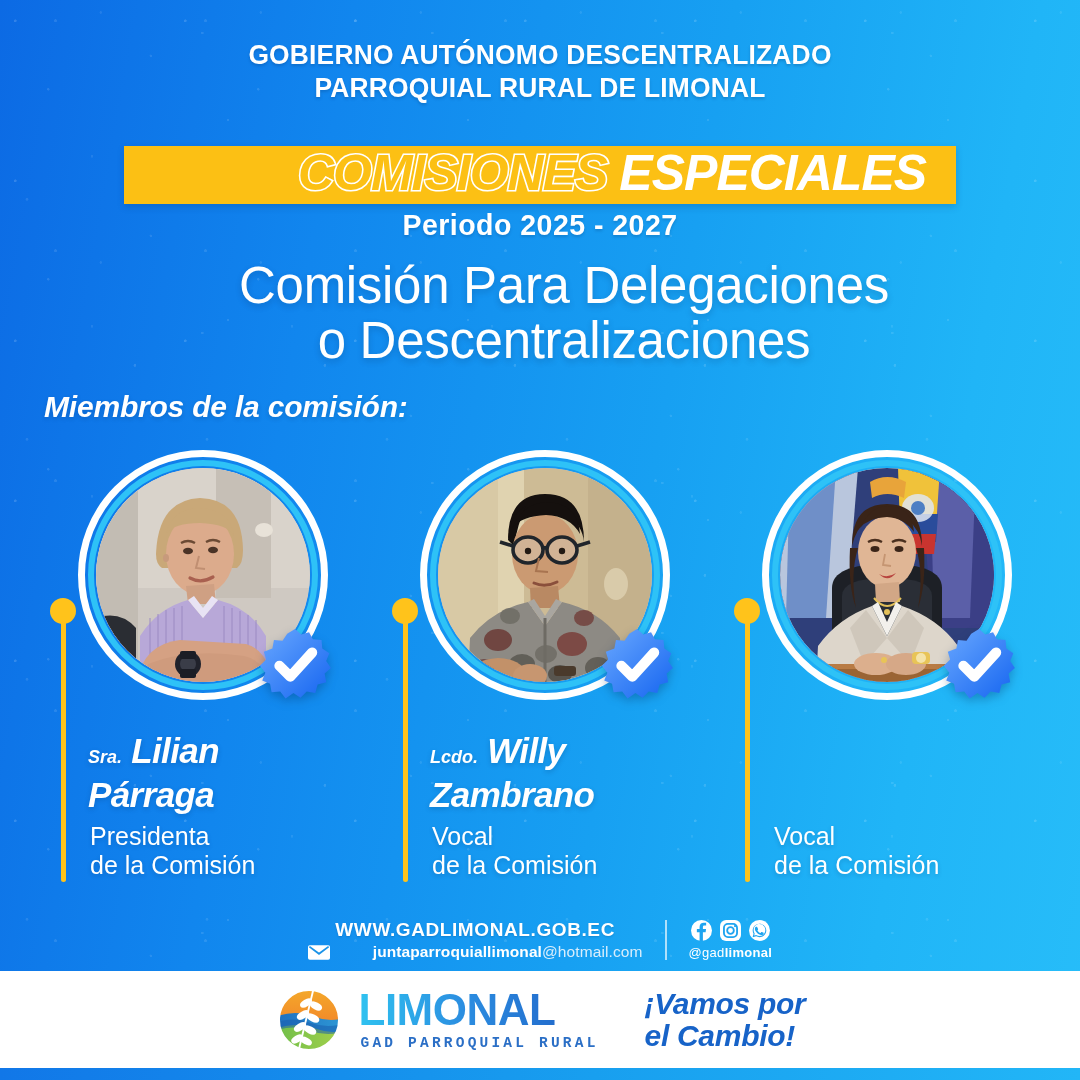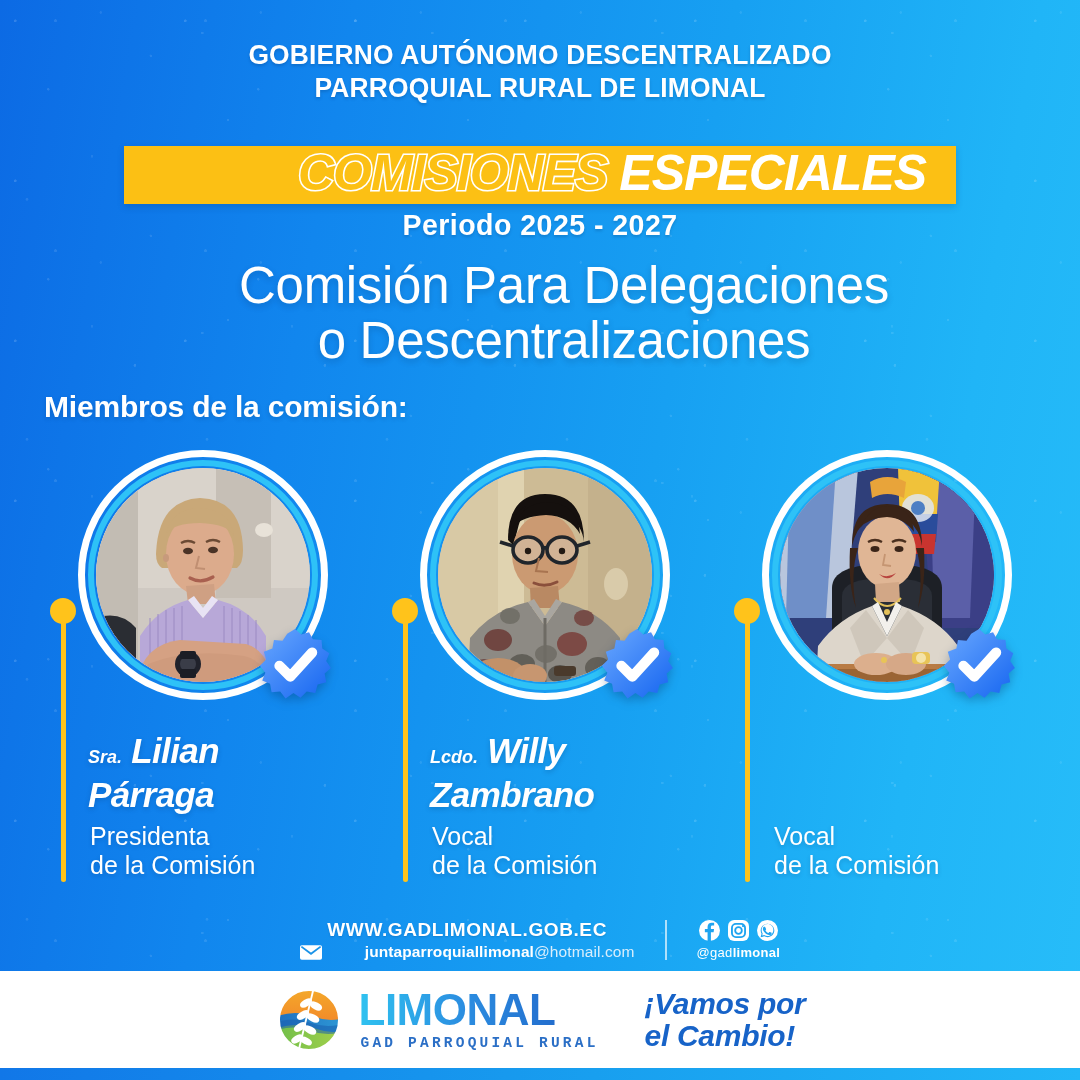--- a/index.html
+++ b/index.html
@@ -69,21 +69,21 @@
   .commission{
     position:absolute;left:0;right:0;top:258px;text-align:center;
     color:#fff;font-size:51px;line-height:55px;font-weight:normal;
     letter-spacing:-.3px;
     text-shadow:0 3px 6px rgba(0,40,90,.22);
     padding-left:48px;
   }
 
   .members-label{
     position:absolute;left:44px;top:390px;
-    color:#fff;font-size:30px;font-weight:bold;
+    color:#fff;font-size:30px;font-weight:bold;font-style:italic;
     letter-spacing:-.2px;
     text-shadow:0 2px 4px rgba(0,40,90,.2);
   }
 
   
   .cards{position:absolute;left:0;top:440px;width:996px;height:470px;}
   .card{position:absolute;top:0;width:340px;height:470px;}
   .card.c0{left:28px;}
   .card.c1{left:370px;}
   .card.c2{left:712px;}
@@ -134,21 +134,21 @@
   }
   .role{
     position:absolute;left:62px;top:382px;width:290px;
     color:#fff;font-size:25px;line-height:29px;font-weight:normal;
     text-shadow:0 2px 4px rgba(0,40,90,.2);
   }
 
   
   .contact{
     position:absolute;left:0;top:912px;width:1080px;height:56px;
-    display:flex;align-items:center;justify-content:center;gap:8px;
+    display:flex;align-items:center;justify-content:center;gap:0;
   }
   .contact-left{display:flex;flex-direction:column;align-items:center;line-height:1;}
   .site{
     color:#fff;font-size:19px;font-weight:bold;letter-spacing:.6px;
     text-shadow:0 1px 2px rgba(0,40,90,.2);
   }
   .mail-row{display:flex;align-items:center;gap:7px;margin-top:5px;}
   .mail-icon svg{display:block;width:22px;height:15px;}
   .mail-txt{font-size:15.5px;color:#ffffff;letter-spacing:.1px;padding-left:36px;}
   .mail-txt b{font-weight:bold;color:#ffffff;}

